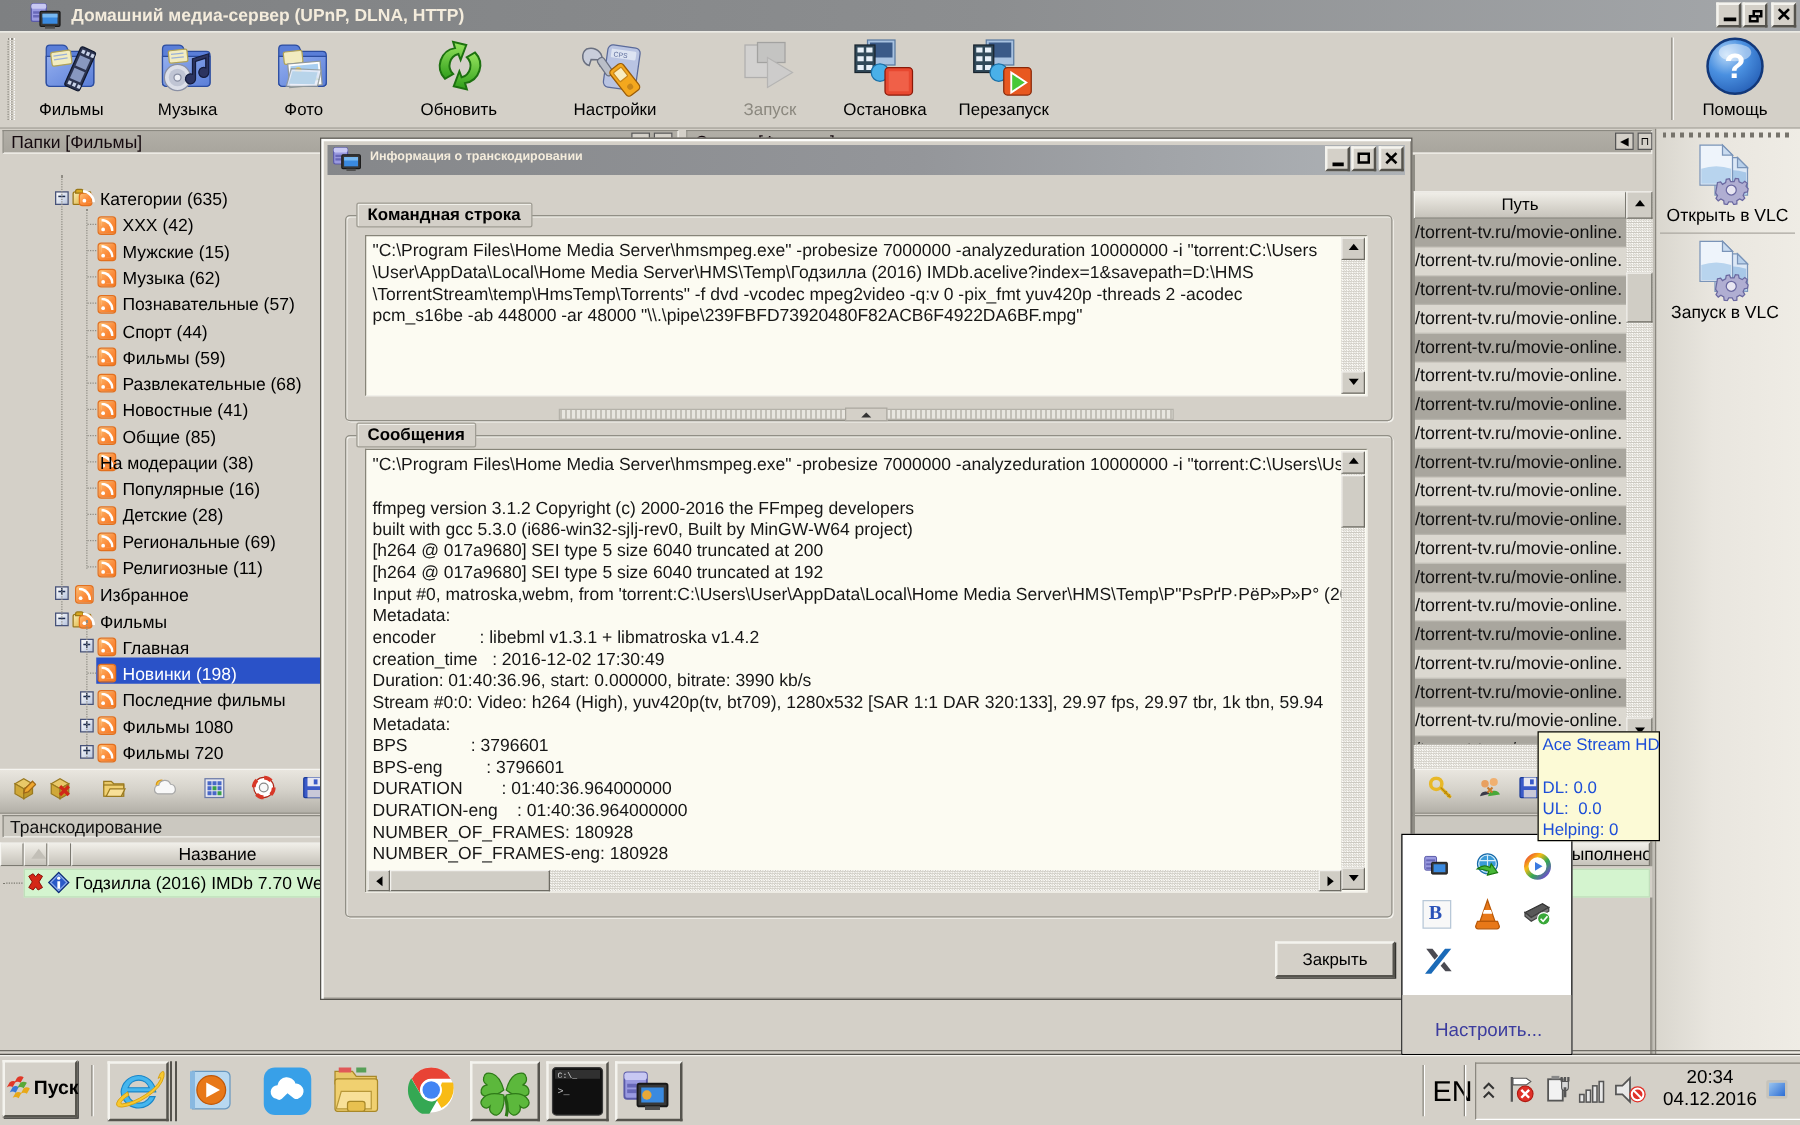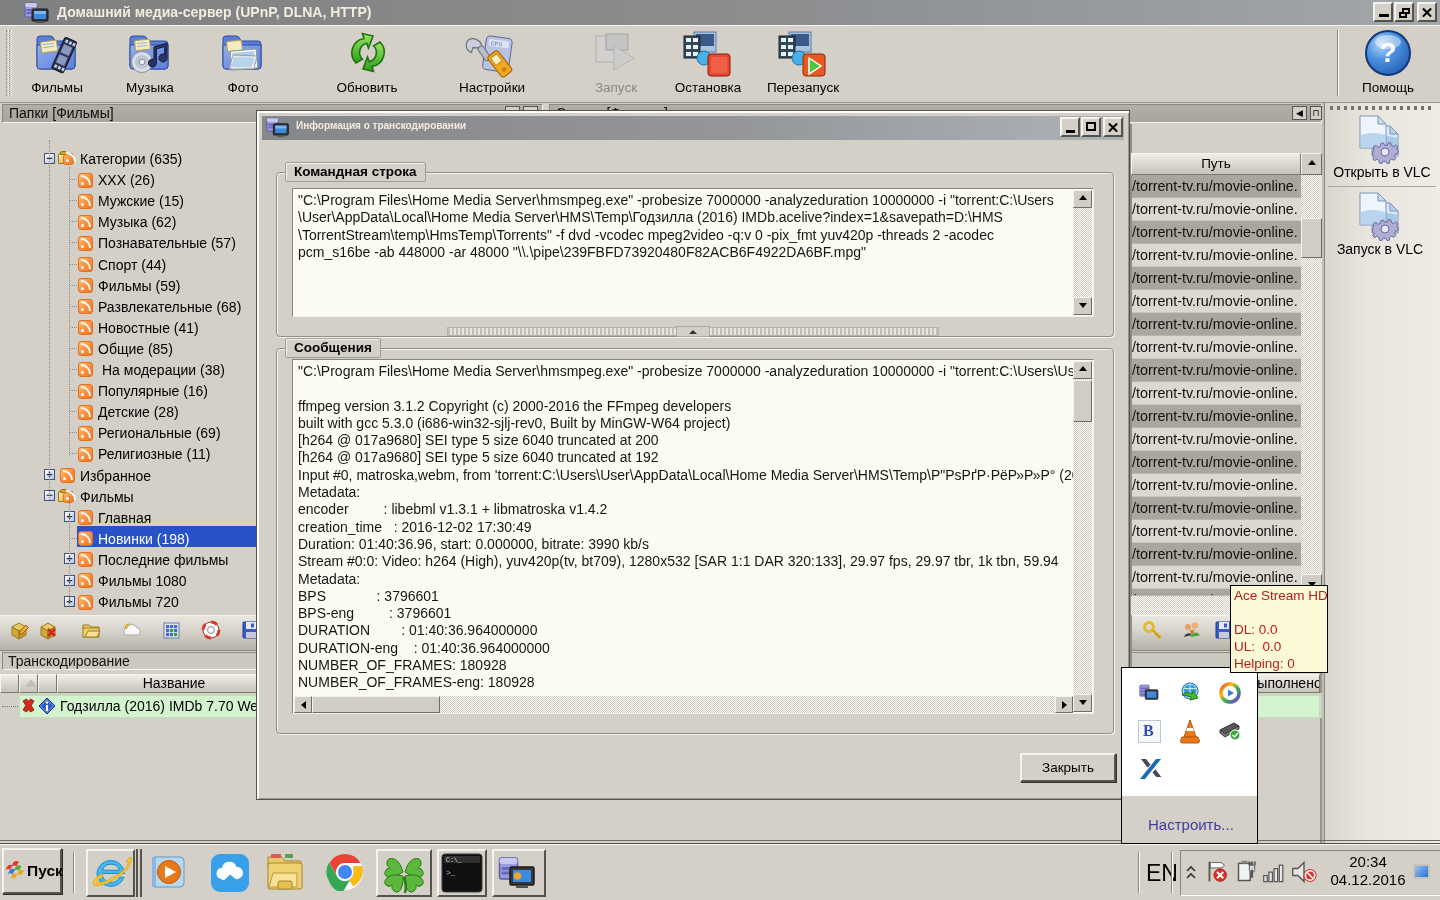--- a/index.html
+++ b/index.html
@@ -203,21 +203,21 @@
 <div id="tree">
     <div class="pmbox" style="left:44px;top:152.5px">−</div>
     <div class="abs" style="left:58px;top:151.4px;width:17px;height:14px">
       <span style="position:absolute;left:0;top:2px;width:15px;height:11px;background:linear-gradient(135deg,#f7e9b0,#d9a821);border:1px solid #9a7714;border-radius:2px 1px 1px 1px"></span>
       <span style="position:absolute;left:2px;top:0px;width:7px;height:4px;background:#d9a821;border:1px solid #9a7714;border-radius:2px 2px 0 0"></span>
       <span class="rssi" style="left:5px;top:3px;width:11px;height:11px"></span>
     </div>
     <div class="treeitem" style="left:80px;top:151px;max-width:178px;overflow:hidden;">Категории (635)</div>
     <div class="rssi" style="left:78px;top:172.5px"></div>
     <div class="abs" style="left:70px;top:179.1px;width:7px;height:1px;border-top:1px dotted #8f8c84"></div>
-    <div class="treeitem" style="left:98px;top:172.1px;max-width:160px;overflow:hidden;">XXX (26)</div>
+    <div class="treeitem" style="left:98px;top:172.1px;max-width:160px;overflow:hidden;">XXX (42)</div>
     <div class="rssi" style="left:78px;top:193.6px"></div>
     <div class="abs" style="left:70px;top:200.2px;width:7px;height:1px;border-top:1px dotted #8f8c84"></div>
     <div class="treeitem" style="left:98px;top:193.2px;max-width:160px;overflow:hidden;">Мужские (15)</div>
     <div class="rssi" style="left:78px;top:214.70000000000002px"></div>
     <div class="abs" style="left:70px;top:221.3px;width:7px;height:1px;border-top:1px dotted #8f8c84"></div>
     <div class="treeitem" style="left:98px;top:214.3px;max-width:160px;overflow:hidden;">Музыка (62)</div>
     <div class="rssi" style="left:78px;top:235.8px"></div>
     <div class="abs" style="left:70px;top:242.4px;width:7px;height:1px;border-top:1px dotted #8f8c84"></div>
     <div class="treeitem" style="left:98px;top:235.4px;max-width:160px;overflow:hidden;">Познавательные (57)</div>
     <div class="rssi" style="left:78px;top:256.9px"></div>
@@ -230,21 +230,21 @@
     <div class="abs" style="left:70px;top:305.7px;width:7px;height:1px;border-top:1px dotted #8f8c84"></div>
     <div class="treeitem" style="left:98px;top:298.7px;max-width:160px;overflow:hidden;">Развлекательные (68)</div>
     <div class="rssi" style="left:78px;top:320.2px"></div>
     <div class="abs" style="left:70px;top:326.8px;width:7px;height:1px;border-top:1px dotted #8f8c84"></div>
     <div class="treeitem" style="left:98px;top:319.8px;max-width:160px;overflow:hidden;">Новостные (41)</div>
     <div class="rssi" style="left:78px;top:341.29999999999995px"></div>
     <div class="abs" style="left:70px;top:347.9px;width:7px;height:1px;border-top:1px dotted #8f8c84"></div>
     <div class="treeitem" style="left:98px;top:340.9px;max-width:160px;overflow:hidden;">Общие (85)</div>
     <div class="rssi" style="left:78px;top:362.4px"></div>
     <div class="abs" style="left:70px;top:369px;width:7px;height:1px;border-top:1px dotted #8f8c84"></div>
-    <div class="treeitem" style="left:102px;top:362px;max-width:160px;overflow:hidden;">На модерации (38)</div>
+    <div class="treeitem" style="left:80px;top:362px;max-width:160px;overflow:hidden;">На модерации (38)</div>
     <div class="rssi" style="left:78px;top:383.5px"></div>
     <div class="abs" style="left:70px;top:390.1px;width:7px;height:1px;border-top:1px dotted #8f8c84"></div>
     <div class="treeitem" style="left:98px;top:383.1px;max-width:160px;overflow:hidden;">Популярные (16)</div>
     <div class="rssi" style="left:78px;top:404.59999999999997px"></div>
     <div class="abs" style="left:70px;top:411.2px;width:7px;height:1px;border-top:1px dotted #8f8c84"></div>
     <div class="treeitem" style="left:98px;top:404.2px;max-width:160px;overflow:hidden;">Детские (28)</div>
     <div class="rssi" style="left:78px;top:425.7px"></div>
     <div class="abs" style="left:70px;top:432.3px;width:7px;height:1px;border-top:1px dotted #8f8c84"></div>
     <div class="treeitem" style="left:98px;top:425.3px;max-width:160px;overflow:hidden;text-align:right;">Региональные (69)</div>
     <div class="rssi" style="left:78px;top:446.79999999999995px"></div>
@@ -519,21 +519,21 @@
 <div class="sbbtn" style="left:294px;top:696px;width:18px;height:17px">
     <div class="arrowl"></div>
   </div>
 <div class="abs" style="left:312px;top:696px;width:128px;height:17px;background:#d0cdc5;border-top:1.5px solid #f3f2ee;border-left:1.5px solid #f3f2ee;border-right:1.5px solid #6e6c64;border-bottom:1.5px solid #6e6c64"></div>
 <div class="sbbtn" style="left:1055px;top:696px;width:18px;height:17px">
     <div class="arrowr"></div>
   </div>
 
 <div class="abs" style="left:1020px;top:753px;width:96px;height:29px;background:#d4d0c8;border-top:2px solid #f4f3ee;border-left:2px solid #f4f3ee;border-right:2px solid #55534d;border-bottom:2px solid #55534d;box-shadow:1px 1px 0 #33322e;text-align:center;font-size:13.5px;line-height:26px">Закрыть</div>
 
-<div class="abs" style="left:1230px;top:585px;width:98px;height:88px;background:#fcfad6;border:1px solid #000;font-size:13.5px;color:#b91c1c;line-height:17px;padding:1px 0 0 3px;z-index:30;white-space:nowrap">Ace Stream HD<br><br>DL: 0.0<br>UL:&nbsp;&nbsp;0.0<br>Helping: 0</div>
+<div class="abs" style="left:1230px;top:585px;width:98px;height:88px;background:#fcfad6;border:1px solid #000;font-size:13.5px;color:#1d4ed8;line-height:17px;padding:1px 0 0 3px;z-index:30;white-space:nowrap">Ace Stream HD<br><br>DL: 0.0<br>UL:&nbsp;&nbsp;0.0<br>Helping: 0</div>
 
 <div class="abs" style="left:1121px;top:667px;width:137px;height:177px;background:#fff;border:1px solid #000;z-index:25">
   <div style="position:absolute;left:0;bottom:0;width:100%;height:47px;background:#d4d0c8"></div>
   <div style="position:absolute;left:26px;top:148px;font-size:15px;color:#3c3c9e">Настроить...</div>
   <div id="popicons">
   <svg style="position:absolute;left:17px;top:15px" width="22" height="20" viewBox="0 0 28 22">
    <rect x="1" y="1" width="12" height="14" rx="1.5" fill="#9a9ae0" stroke="#5a5aa8"></rect>
    <rect x="2.5" y="4" width="9" height="2" fill="#6868b8"></rect>
         <rect x="2.5" y="8" width="9" height="2" fill="#6868b8"></rect>
         <rect x="2.5" y="12" width="9" height="2" fill="#6868b8"></rect>

